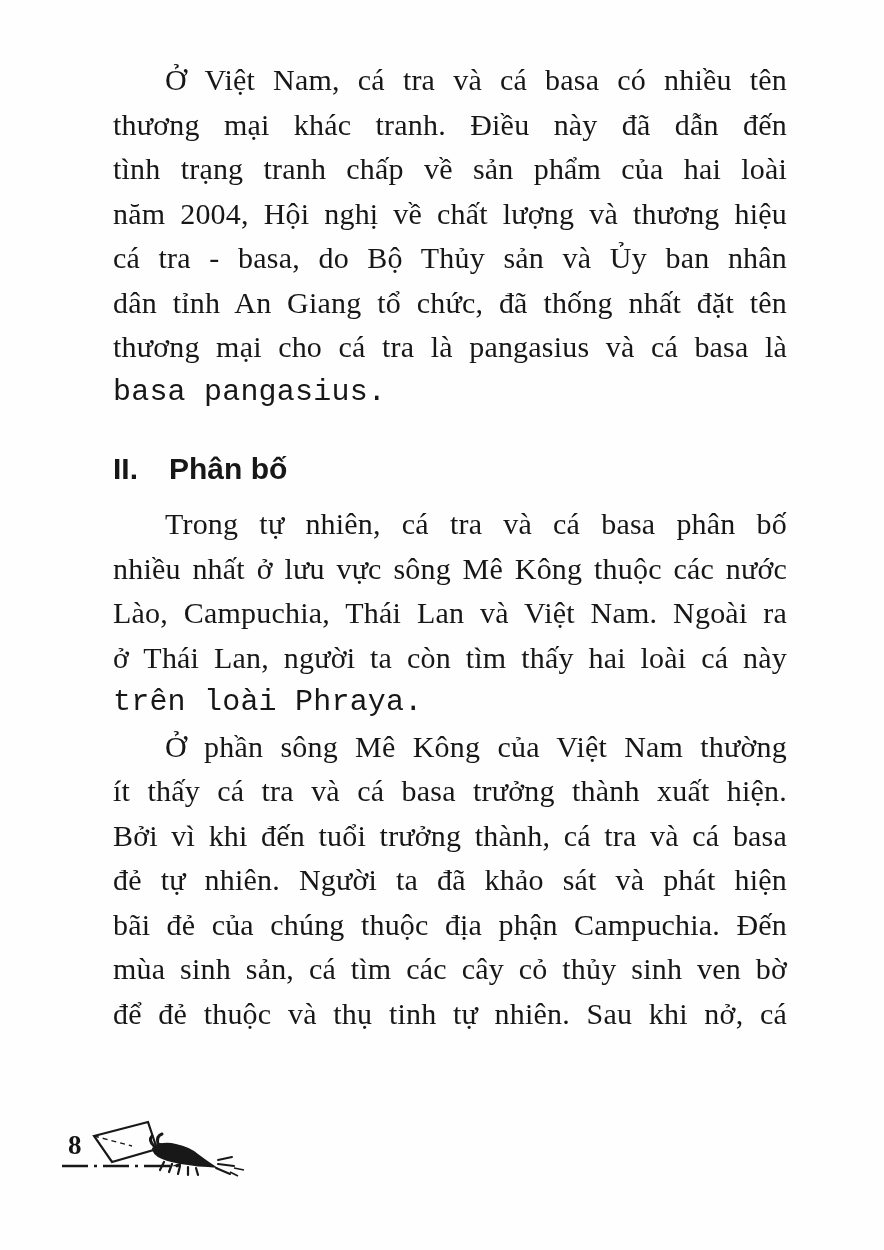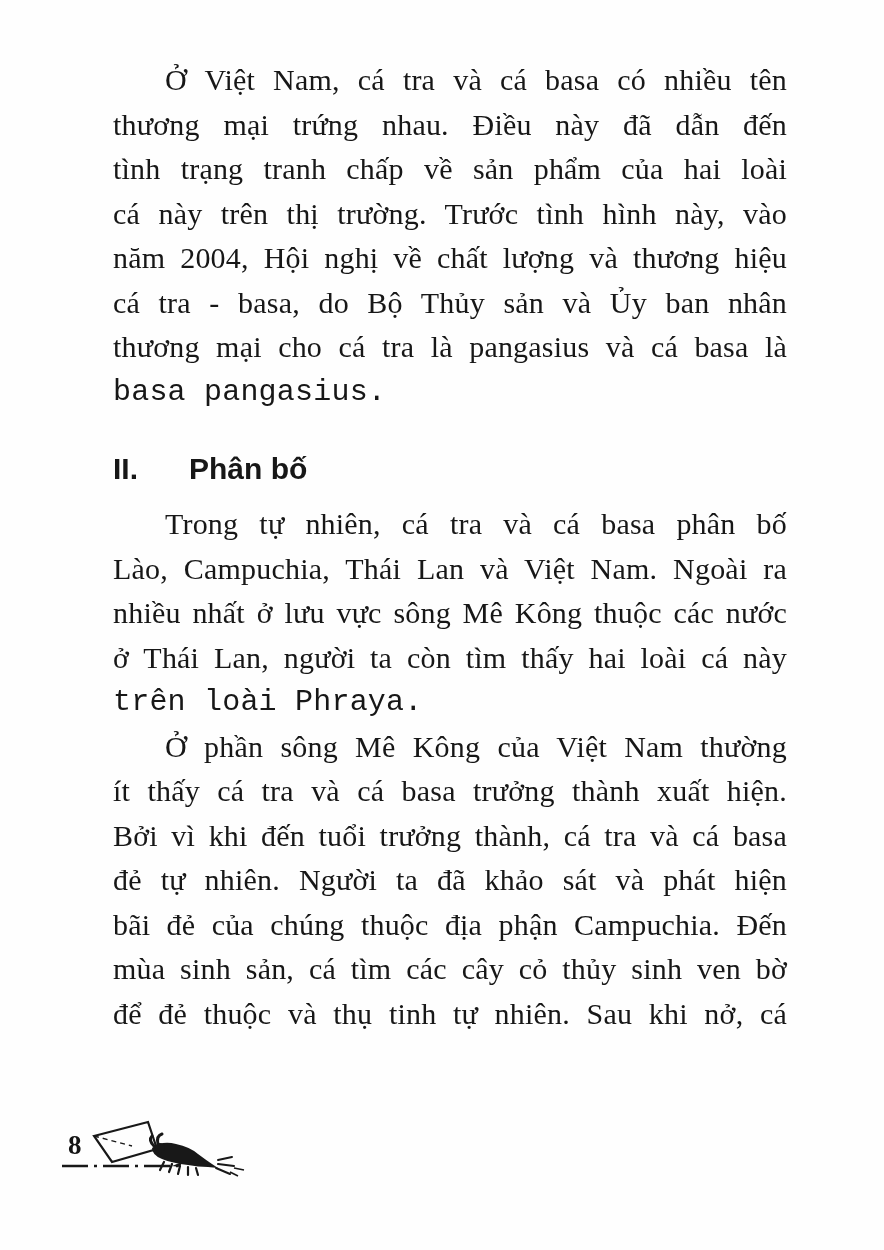--- a/index.html
+++ b/index.html
@@ -41,21 +41,20 @@
   }
   .section-heading {
     display: flex;
     align-items: baseline;
     margin-top: 38px;
     margin-bottom: 16px;
     font-family: "Liberation Sans", "DejaVu Sans", sans-serif;
     font-weight: bold;
     font-size: 30px;
     line-height: 34px;
-    gap: 20px;
   }
   .section-heading .hnum {
     width: 56px;
     flex: 0 0 56px;
   }
   .footer {
     position: absolute;
     left: 60px;
     top: 1116px;
     width: 240px;
@@ -77,38 +76,38 @@
   }
 </style>
 </head>
 <body>
 
 <div class="page">
   <div class="content">
 
     <div class="para" id="p1">
         <div class="line first">Ở Việt Nam, cá tra và cá basa có nhiều tên</div>
-        <div class="line">thương mại trứng nhau. Điều này đã dẫn đến</div>
+        <div class="line">thương mại khác tranh. Điều này đã dẫn đến</div>
         <div class="line">tình trạng tranh chấp về sản phẩm của hai loài</div>
-        <div class="line">cá này trên thị trường. Trước tình hình này, vào</div>
         <div class="line">năm 2004, Hội nghị về chất lượng và thương hiệu</div>
         <div class="line">cá tra - basa, do Bộ Thủy sản và Ủy ban nhân</div>
+        <div class="line">dân tỉnh An Giang tổ chức, đã thống nhất đặt tên</div>
         <div class="line">thương mại cho cá tra là pangasius và cá basa là</div>
         <div class="line lastleft">basa pangasius.</div>
       </div>
 
     <div class="section-heading">
       <span class="hnum">II.</span>
       <span class="htitle">Phân bố</span>
     </div>
 
     <div class="para" id="p2">
         <div class="line first">Trong tự nhiên, cá tra và cá basa phân bố</div>
+        <div class="line">nhiều nhất ở lưu vực sông Mê Kông thuộc các nước</div>
         <div class="line">Lào, Campuchia, Thái Lan và Việt Nam. Ngoài ra</div>
-        <div class="line">nhiều nhất ở lưu vực sông Mê Kông thuộc các nước</div>
         <div class="line">ở Thái Lan, người ta còn tìm thấy hai loài cá này</div>
         <div class="line lastleft">trên loài Phraya.</div>
       </div>
 
     <div class="para" id="p3">
         <div class="line first">Ở phần sông Mê Kông của Việt Nam thường</div>
         <div class="line">ít thấy cá tra và cá basa trưởng thành xuất hiện.</div>
         <div class="line">Bởi vì khi đến tuổi trưởng thành, cá tra và cá basa</div>
         <div class="line">đẻ tự nhiên. Người ta đã khảo sát và phát hiện</div>
         <div class="line">bãi đẻ của chúng thuộc địa phận Campuchia. Đến</div>

